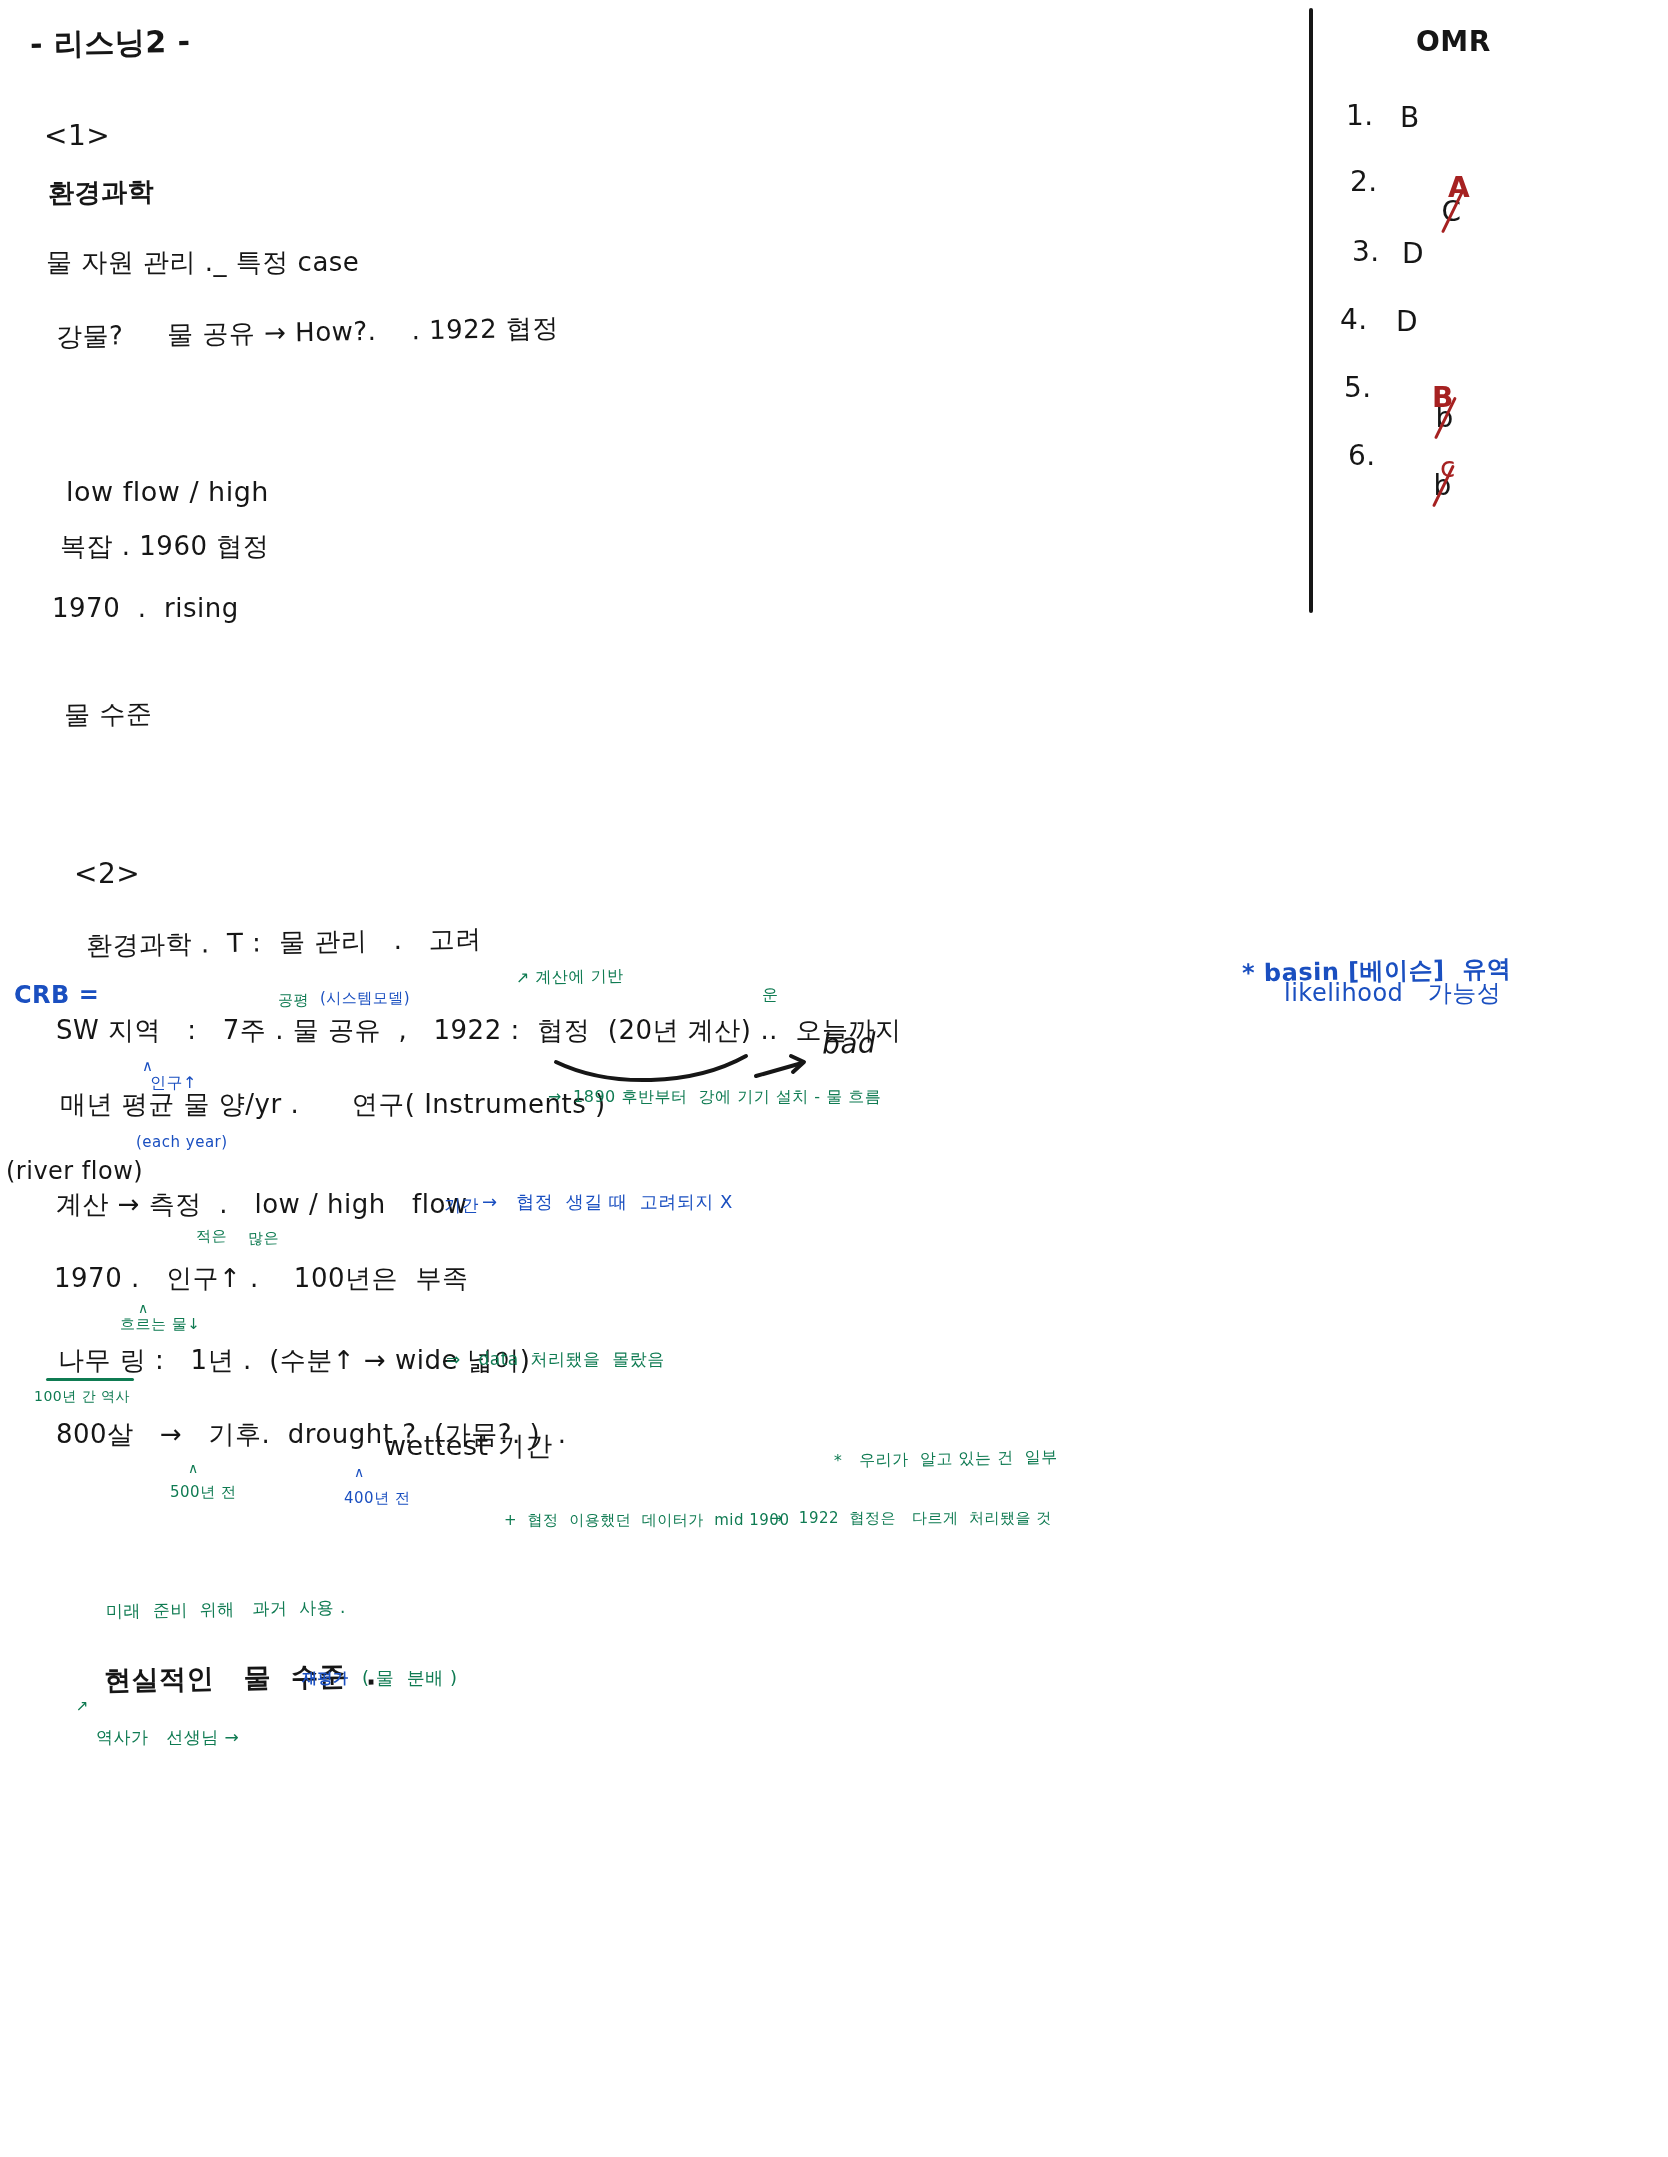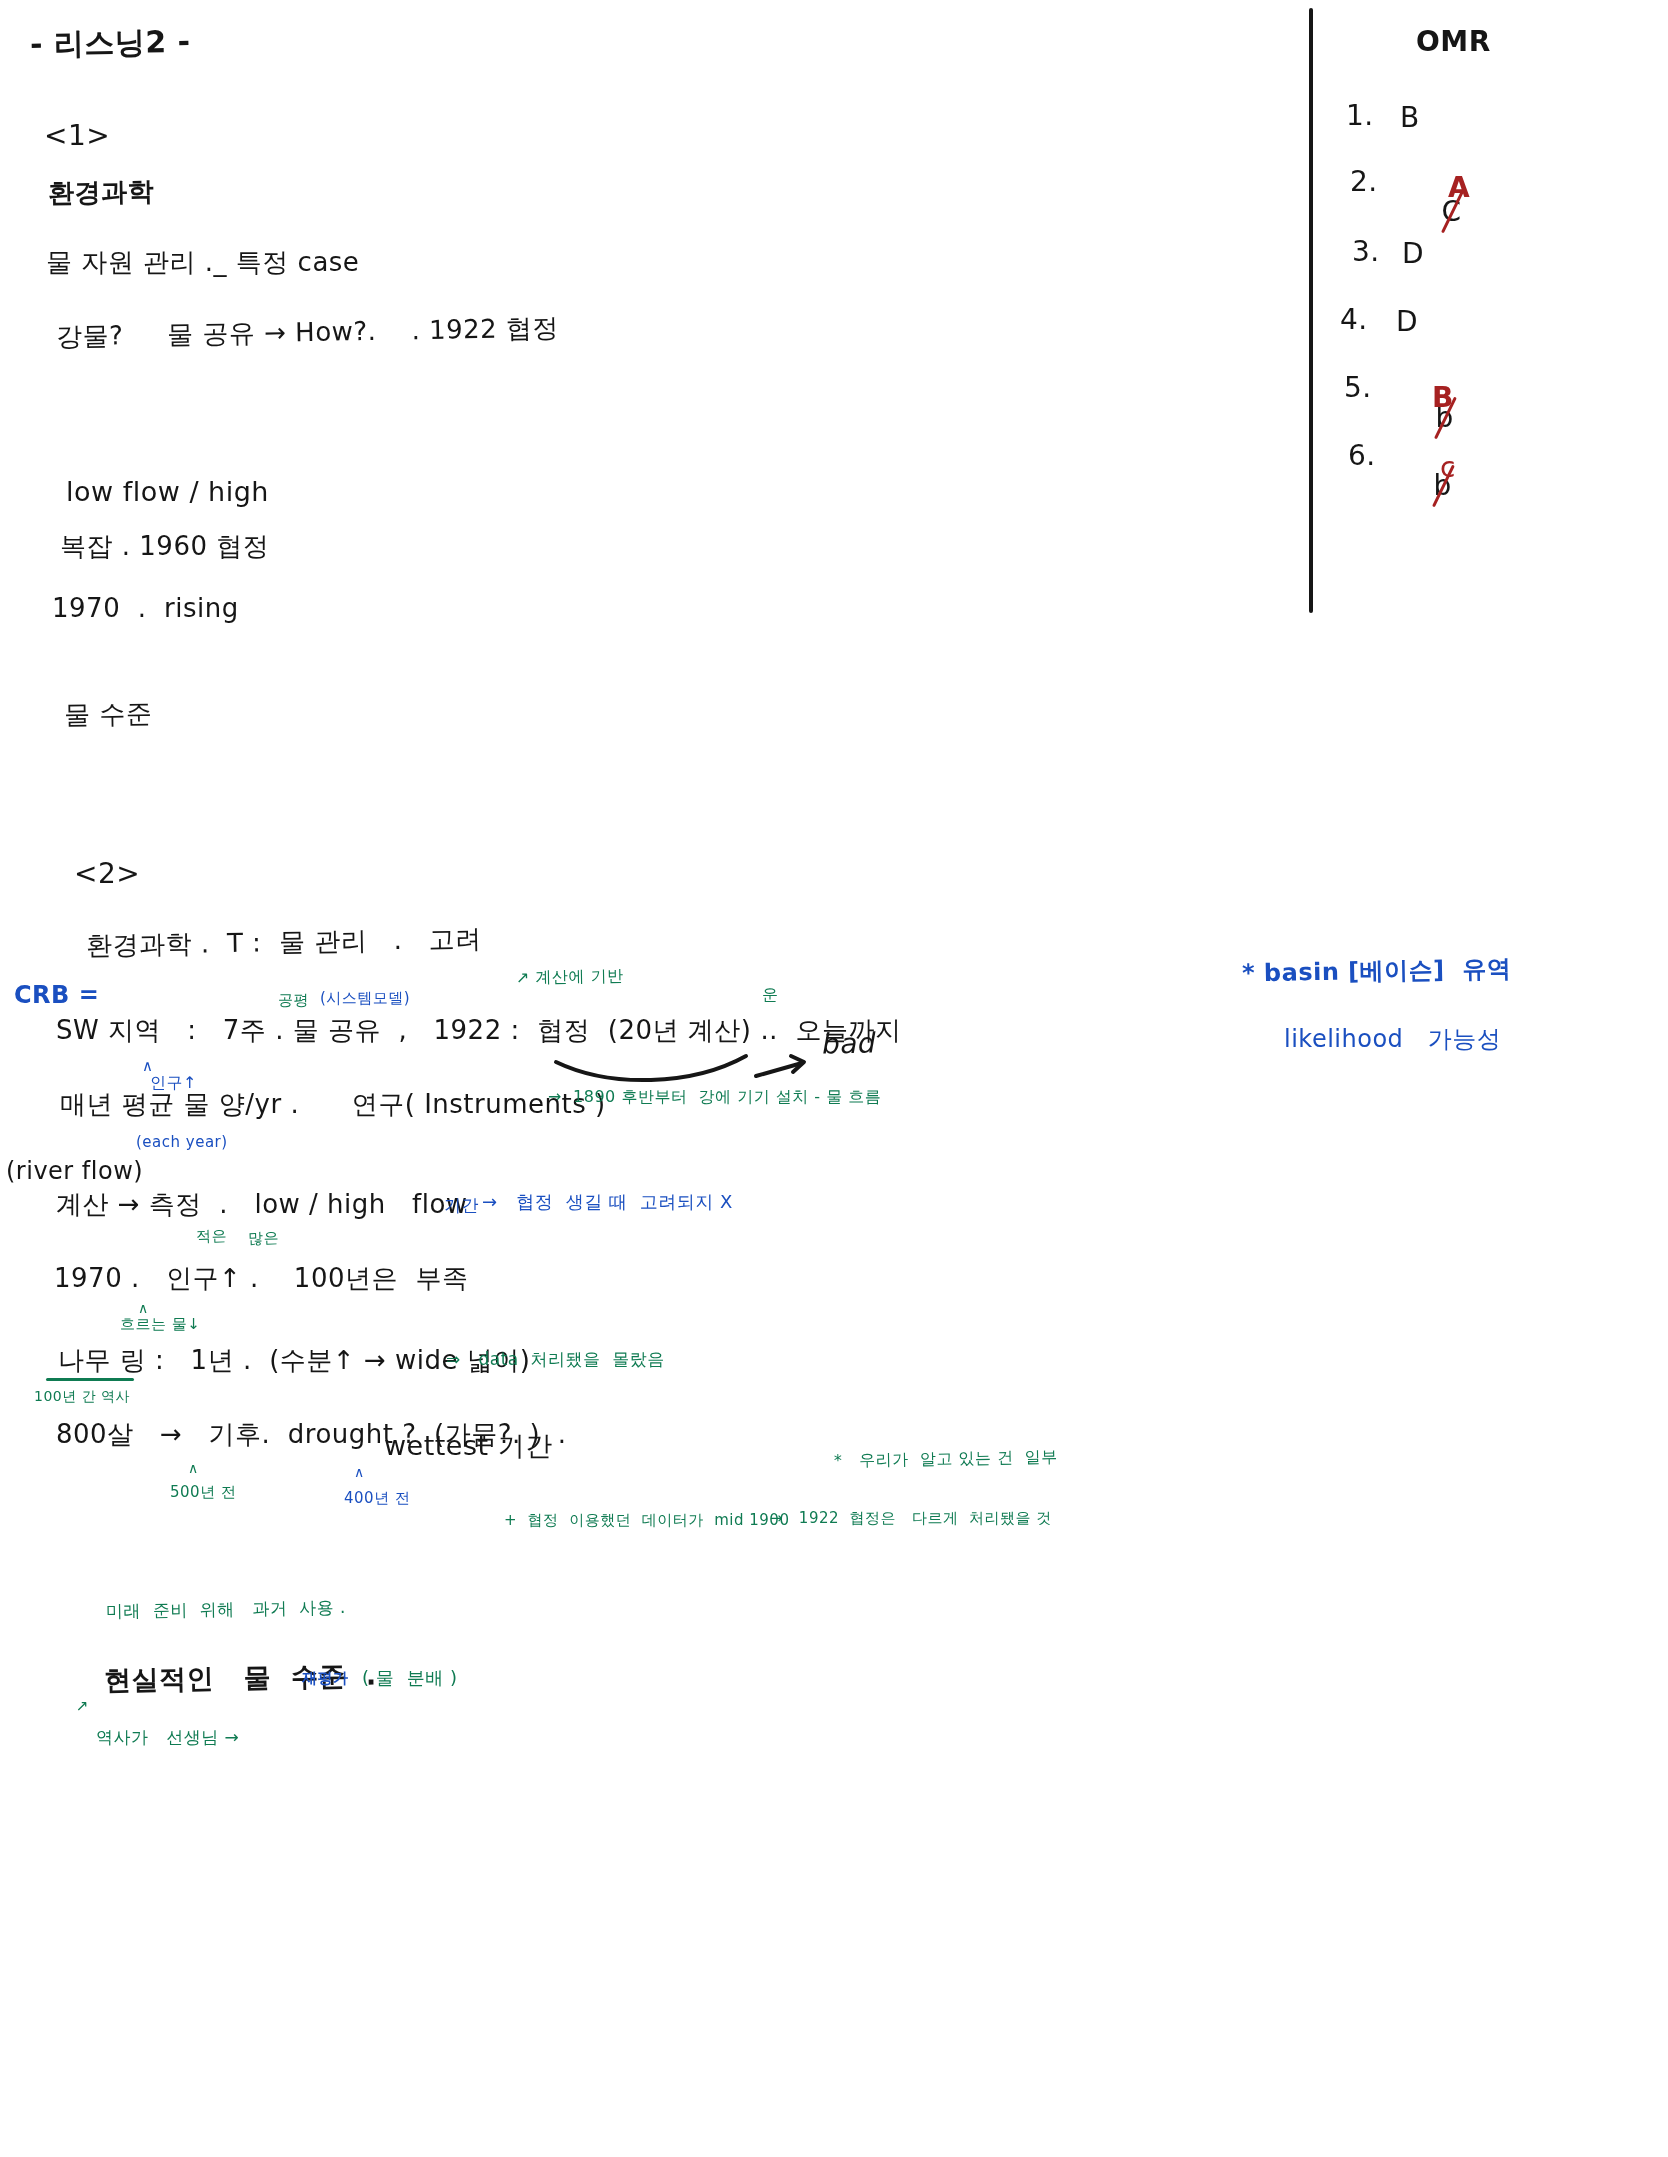--- a/index.html
+++ b/index.html
@@ -120,15 +120,15 @@
 
   <div class="t s17 green r-1" style="left:106px;top:1600px">미래  준비  위해   과거  사용 .</div>
 
   <div class="t s27 bold r-1" style="left:104px;top:1662px">현실적인   물  수준  .</div>
   <div class="t s22 blue bold" style="left:302px;top:1670px">재평가</div>
   <div class="t s18 green" style="left:362px;top:1668px">( 물  분배 )</div>
   <div class="t s22 green" style="left:76px;top:1698px">↗</div>
   <div class="t s17 green" style="left:96px;top:1728px">역사가   선생님 →</div>
 
   <div class="t s24 blue bold r-1" style="left:1242px;top:958px">* basin [베이슨]  유역</div>
-  <div class="t s24 blue" style="left:1284px;top:1026px">likelihood   가능성</div>
+  <div class="t s24 blue" style="left:1284px;top:980px">likelihood   가능성</div>
 
 </div>
 
 </body></html>

